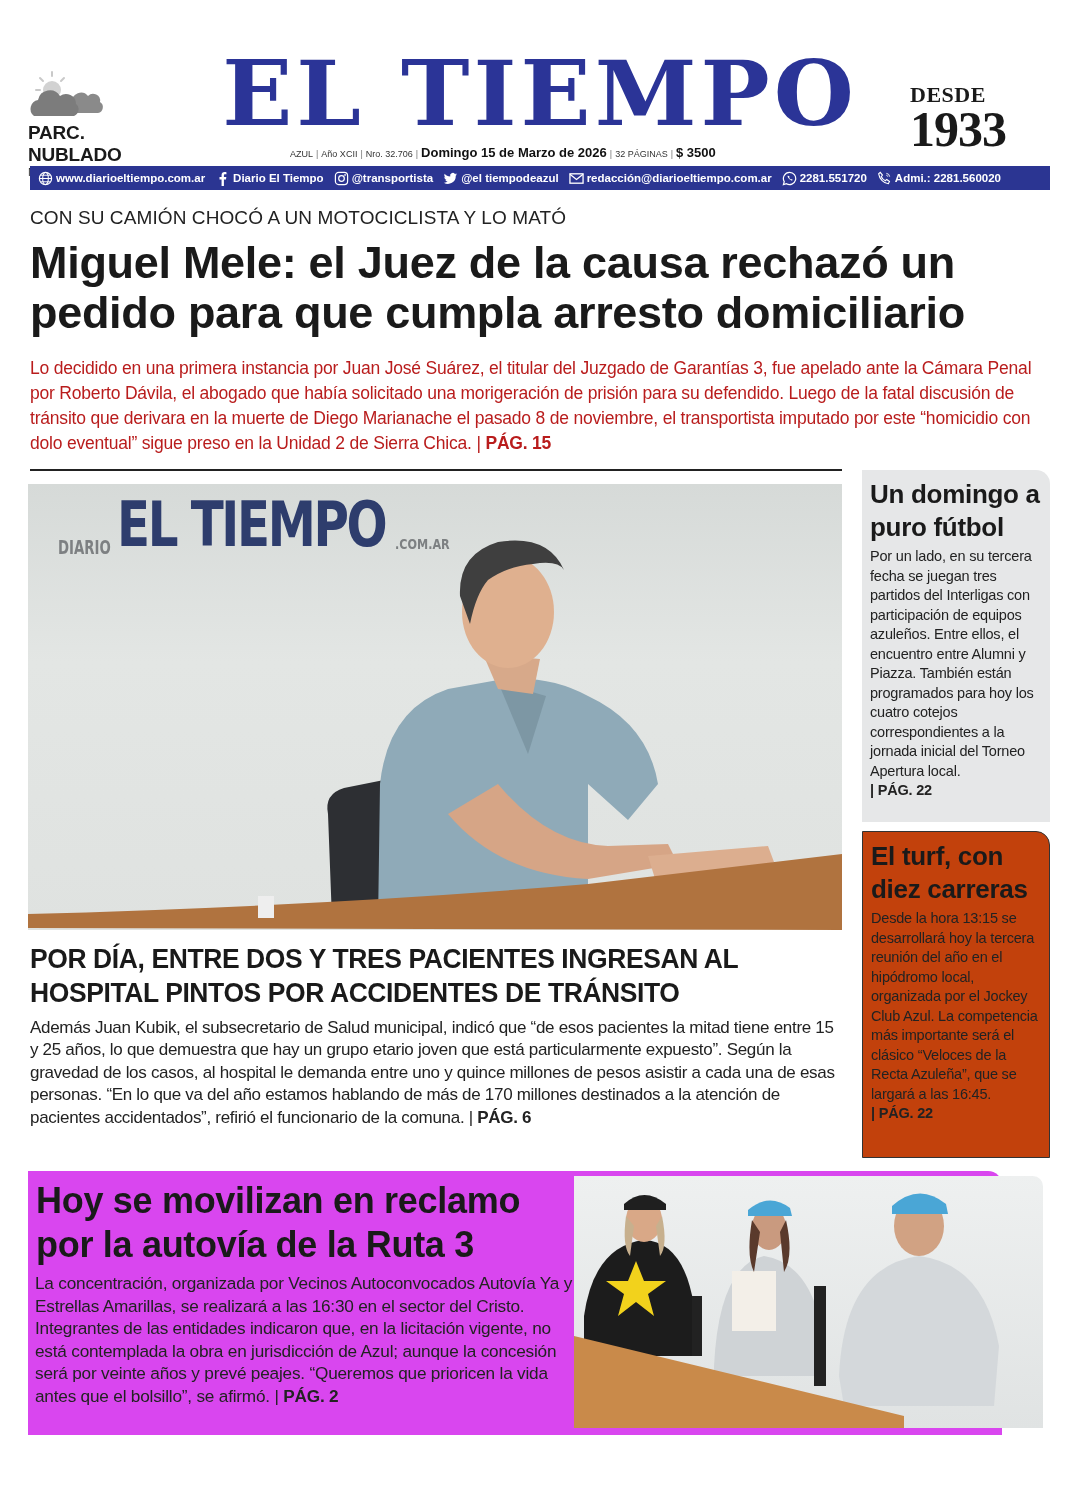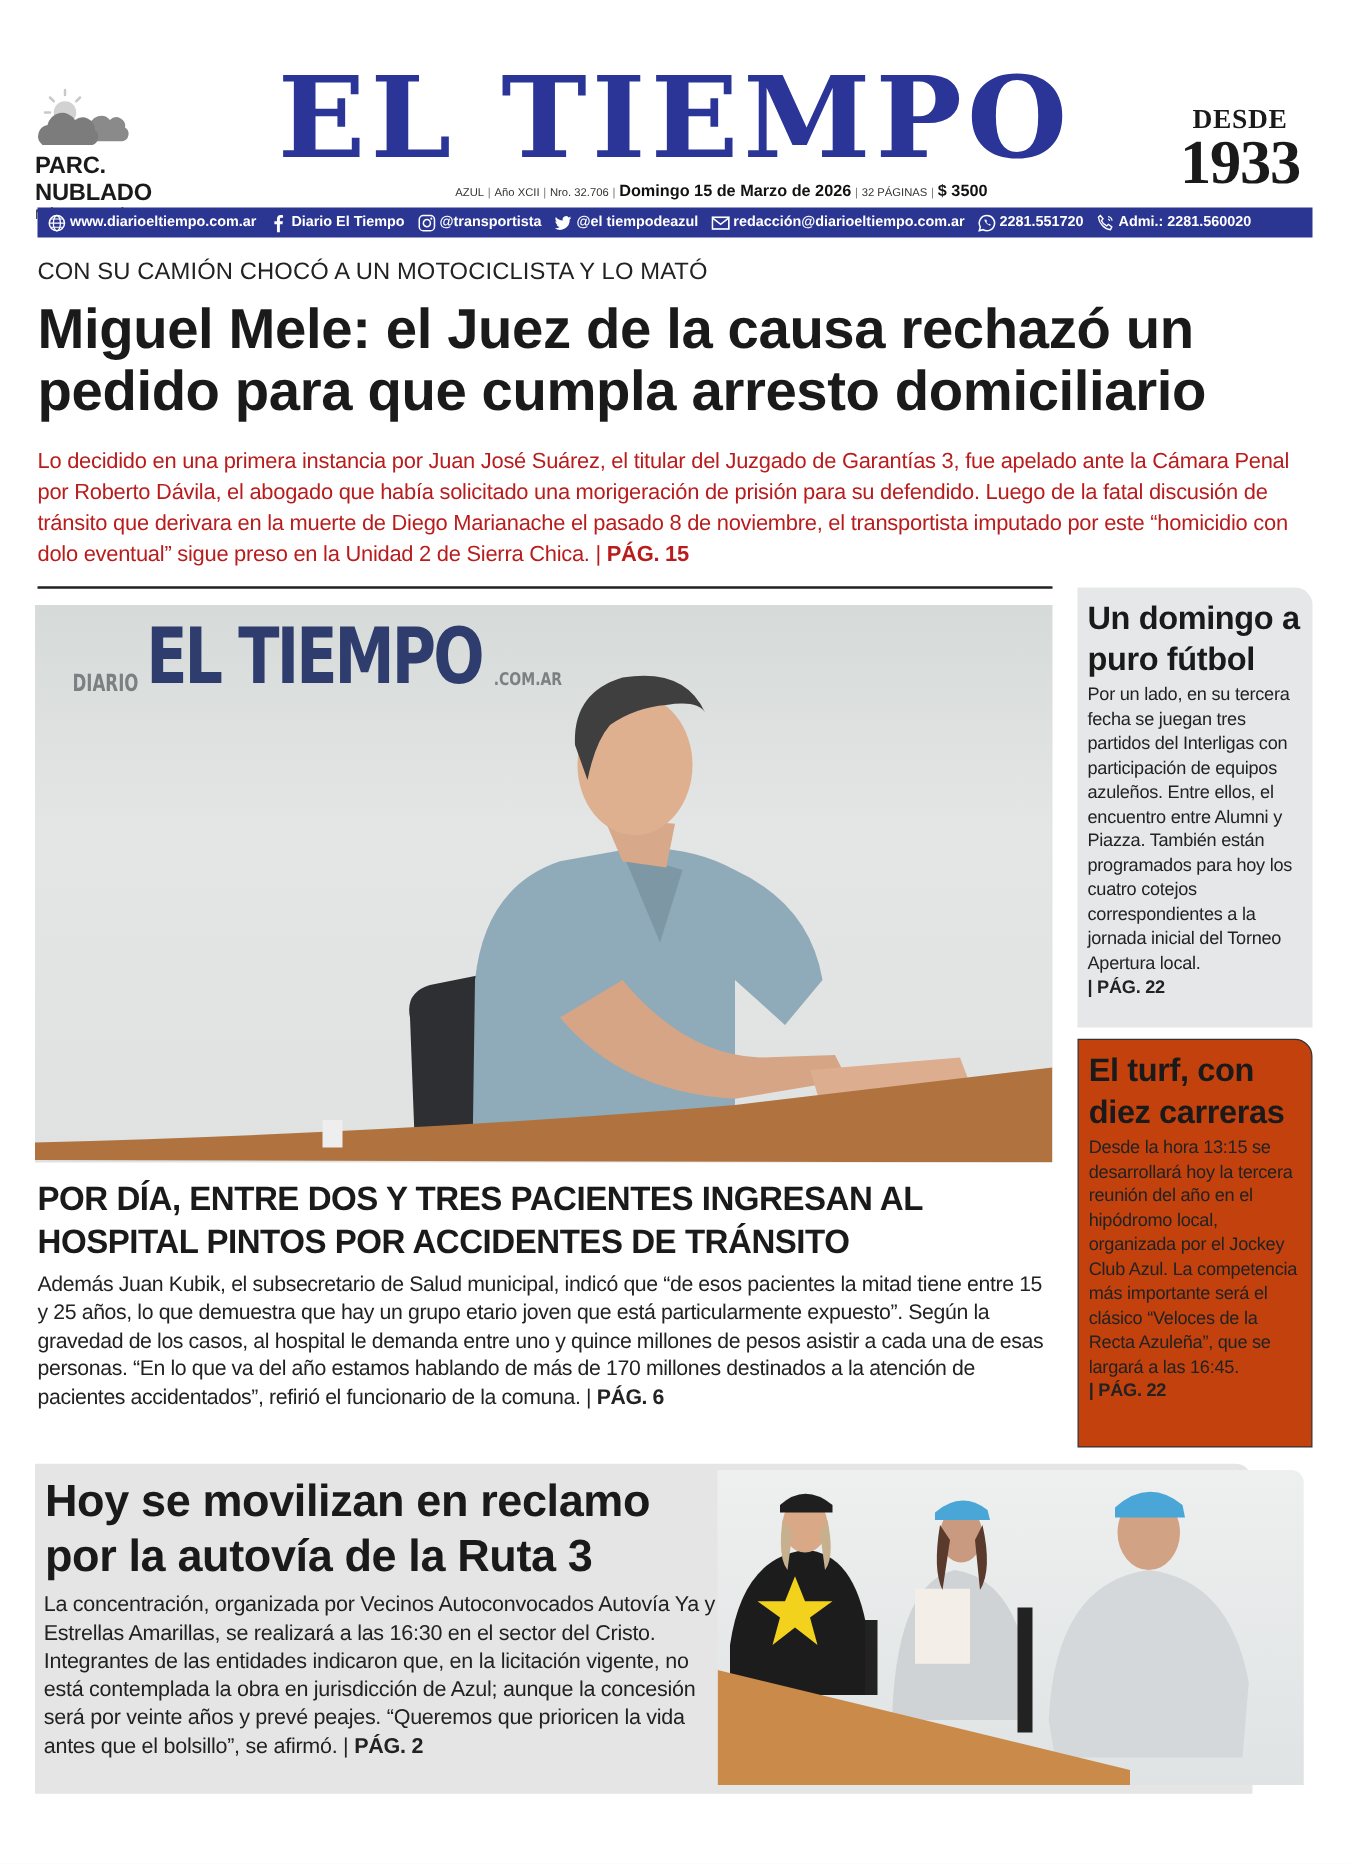--- a/index.html
+++ b/index.html
@@ -9,25 +9,25 @@
 
   
   .weather { position: absolute; left: 28px; top: 70px; width: 150px; }
   .weather svg { display: block; width: 76px; height: 50px; }
   .weather .cond { font-weight: 700; font-size: 19px; color: #1a1a1a; margin-top: 2px; letter-spacing: -0.2px; }
   .weather .temps { font-size: 11px; color: #333; margin-top: 0px; }
   .weather .temps b { color: #111; }
   .logo { position: absolute; left: 190px; top: 46px; width: 700px; text-align: center;
           font-family: "DejaVu Serif", "Liberation Serif", serif; font-weight: 900; font-size: 92px;
           color: #2b3497; letter-spacing: 4px; line-height: 96px; transform: scaleY(0.98); }
-  .since { position: absolute; left: 930px; top: 84px; width: 124px; text-align: center;
+  .since { position: absolute; left: 910px; top: 84px; width: 124px; text-align: left;
            font-family: "Liberation Serif", serif; color: #1a1a1a; }
   .since .desde { font-size: 22px; font-weight: 700; letter-spacing: 0.5px; line-height: 22px; }
   .since .year { font-size: 50px; font-weight: 700; line-height: 46px; letter-spacing: -1px; }
-  .meta { position: absolute; left: 290px; top: 145px; width: 500px; font-size: 9px; color: #333; text-align: right; white-space: nowrap; }
+  .meta { position: absolute; left: 290px; top: 145px; width: 500px; font-size: 9px; color: #333; text-align: left; white-space: nowrap; }
   .meta .sep { color: #777; margin: 0 3px; }
   .meta .date { font-weight: 700; font-size: 13px; color: #111; }
   .meta .price { font-weight: 700; font-size: 13px; color: #111; }
 
   .bar { position: absolute; left: 30px; top: 166px; width: 1020px; height: 24px; background: #2b3592;
          color: #fff; font-size: 11.5px; font-weight: 700; display: flex; align-items: center; padding-left: 8px; gap: 10px; white-space: nowrap; }
   .bar .item { display: flex; align-items: center; gap: 3px; }
   .bar svg { width: 15px; height: 15px; display: block; }
 
   
@@ -48,21 +48,21 @@
   .sub-head { position: absolute; left: 30px; top: 942px; width: 820px; font-size: 27px; font-weight: 700; line-height: 34px; color: #1a1a1a; letter-spacing: -0.4px; transform: scaleX(0.98); transform-origin: left; }
   .sub-body { position: absolute; left: 30px; top: 1017px; width: 812px; font-size: 17px; line-height: 22.4px; color: #222; letter-spacing: -0.3px; }
 
   
   .side1 { position: absolute; left: 862px; top: 470px; width: 188px; height: 352px; background: #e6e7e8; border-radius: 0 14px 0 0; padding: 8px 8px 20px 8px; }
   .side2 { position: absolute; left: 862px; top: 831px; width: 188px; height: 327px; background: #c2410c; border: 1px solid #333; border-radius: 0 14px 0 0; padding: 8px 8px; }
   .side-title { font-size: 26px; font-weight: 700; line-height: 33px; color: #1a1a1a; letter-spacing: -0.3px; }
   .side-body { font-size: 14.5px; line-height: 19.5px; color: #222; margin-top: 3px; letter-spacing: -0.2px; }
 
   
-  .bottom { position: absolute; left: 28px; top: 1171px; width: 974px; height: 264px; background: #e5e5e5; border-radius: 0 14px 0 0; }
+  .bottom { position: absolute; left: 28px; top: 1171px; width: 974px; height: 264px; background: #d946ef; border-radius: 0 14px 0 0; }
   .bottom-head { position: absolute; left: 8px; top: 8px; width: 540px; font-size: 36px; font-weight: 700; line-height: 44px; color: #1a1a1a; letter-spacing: -0.3px; }
   .bottom-body { position: absolute; left: 7px; top: 101px; width: 540px; font-size: 17.2px; line-height: 22.6px; color: #222; letter-spacing: -0.2px; }
   .photo-bottom { position: absolute; left: 546px; top: 5px; width: 469px; height: 252px; overflow: hidden; background: linear-gradient(180deg, #eef0f0, #e0e3e3); border-radius: 0 10px 0 0; }
 </style>
 </head>
 <body>
 
 <div class="page">
 
   <div class="weather">

